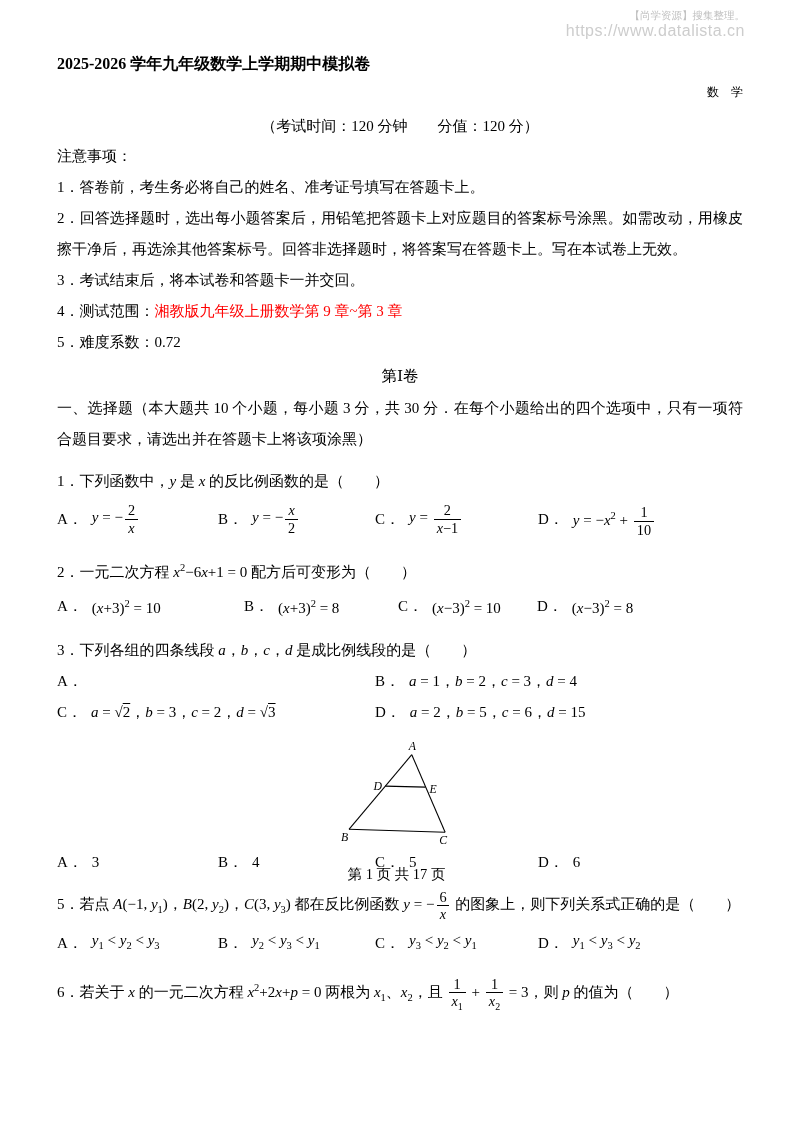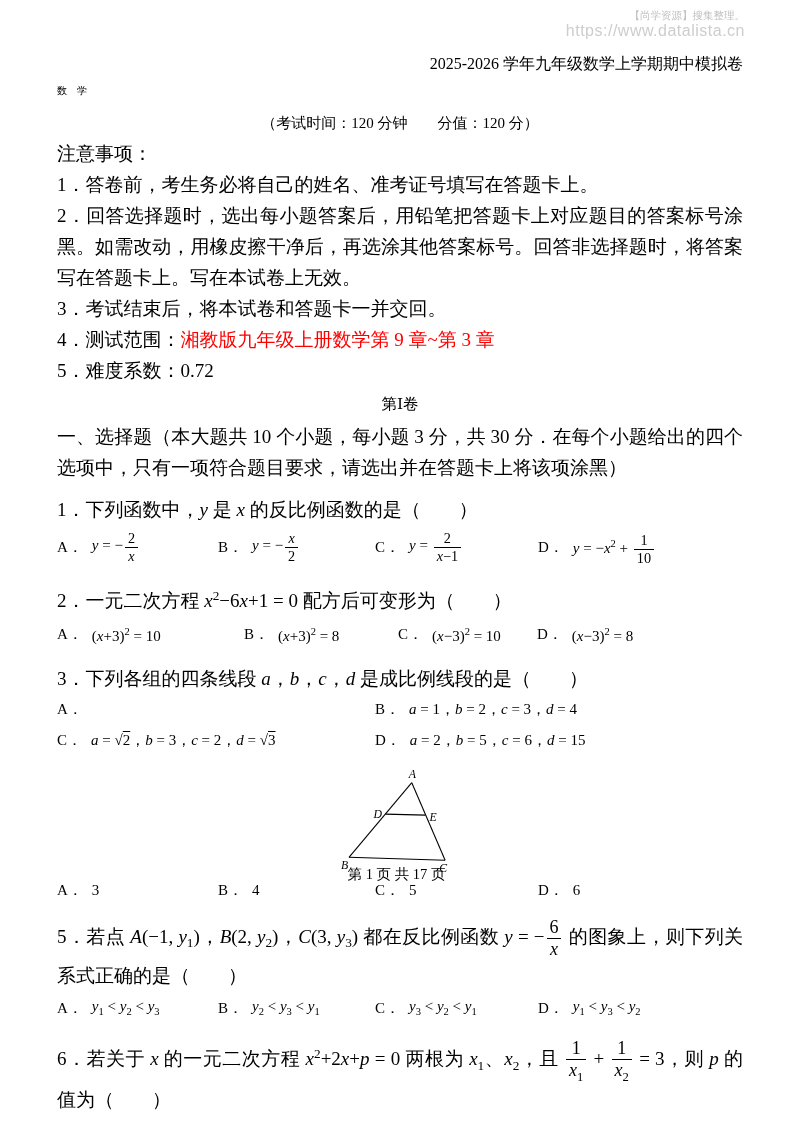--- a/index.html
+++ b/index.html
@@ -12,24 +12,24 @@
   .page {
     box-sizing: border-box; width: 793px; height: 914px;
     padding: 54px 50px 0 57px; position: relative;
   }
   .watermark {
     position: absolute; top: 8px; right: 48px; text-align: right;
     color: #bfbfbf; font-family: "Liberation Sans", "DejaVu Sans", sans-serif;
     font-size: 10.5px; line-height: 15px;
   }
   .wm-url { color: #cdcdcd; font-size: 16px; letter-spacing: 0.5px; }
-  .title   { font-size: 16px;  font-weight: 400; text-align: right; margin: 0 0 9px; }
-  .subject { font-size: 10px;  text-align: left; margin: 0 0 9px; }
+  .title   { font-size: 16px;  font-weight: 700; text-align: left; margin: 0 0 9px; }
+  .subject { font-size: 12px;  text-align: right; margin: 0 0 9px; }
   .exam-info { font-size: 15px; text-align: center; margin: 16px 0 5px; }
-  p.line { font-size: 19px; line-height: 31px; margin: 0; text-align: justify; }
+  p.line { font-size: 15px; line-height: 31px; margin: 0; text-align: justify; }
   .red { color: #ff0000; }
   .part-title { font-size: 15.5px; font-weight: 400; text-align: center; line-height: 31px; margin: 2px 0; }
   .question { margin-top: 11px; }
   .options { display: grid; font-size: 15px; line-height: 31px; }
   .cols4  { grid-template-columns: 161px 157px 163px 1fr; }
   .cols4b { grid-template-columns: 187px 154px 139px 1fr; }
   .cols2  { grid-template-columns: 318px 1fr; }
   .option { display: flex; align-items: center; white-space: nowrap; }
   .opt-label { margin-right: 9px; }
   .tall .option { min-height: 44px; }

